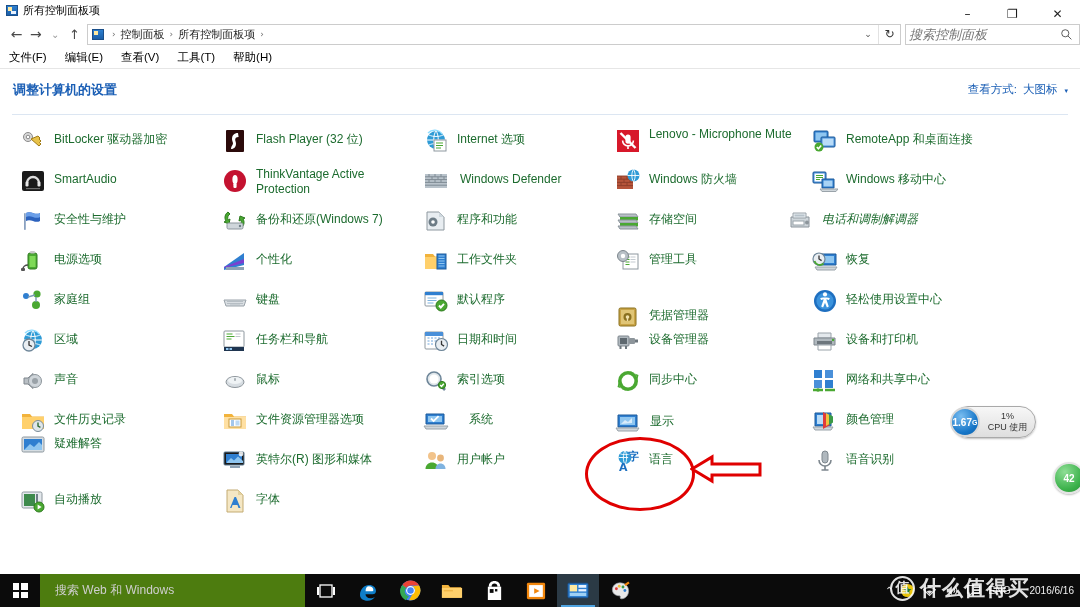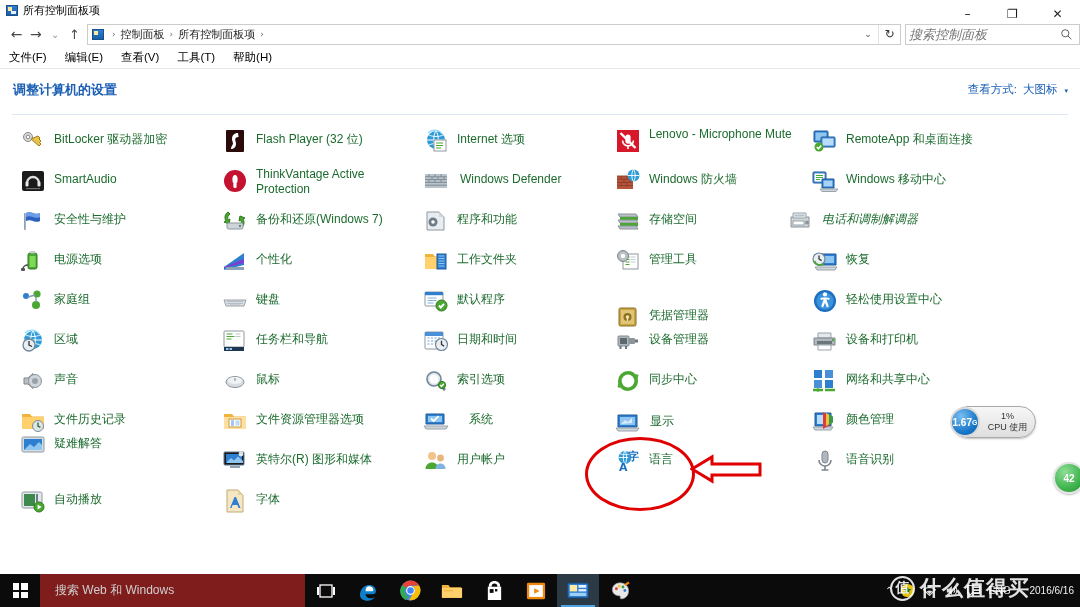--- a/index.html
+++ b/index.html
@@ -207,21 +207,21 @@
   .start-glyph { width: 15px; height: 15px; position: relative; }
   .start-glyph i {
     position: absolute; background: #ffffff; display: block;
   }
   .sg1 { left: 0; top: 0; width: 6.5px; height: 6.5px; }
   .sg2 { right: 0; top: 0; width: 6.5px; height: 6.5px; }
   .sg3 { left: 0; bottom: 0; width: 6.5px; height: 6.5px; }
   .sg4 { right: 0; bottom: 0; width: 6.5px; height: 6.5px; }
 
   .tb-search {
-    width: 265px; height: 33px; background: #7f1d1d;
+    width: 265px; height: 33px; background: #4d7c0f;
     display: flex; align-items: center; padding-left: 15px;
   }
   .tb-search span { font-size: 12px; color: #cfcfcf; }
 
   .tb-apps { display: flex; align-items: center; height: 33px; }
   .tb-app {
     width: 42px; height: 33px; display: flex; align-items: center;
     justify-content: center; position: relative;
   }
   .tb-app.active { background: #2b3a45; }

